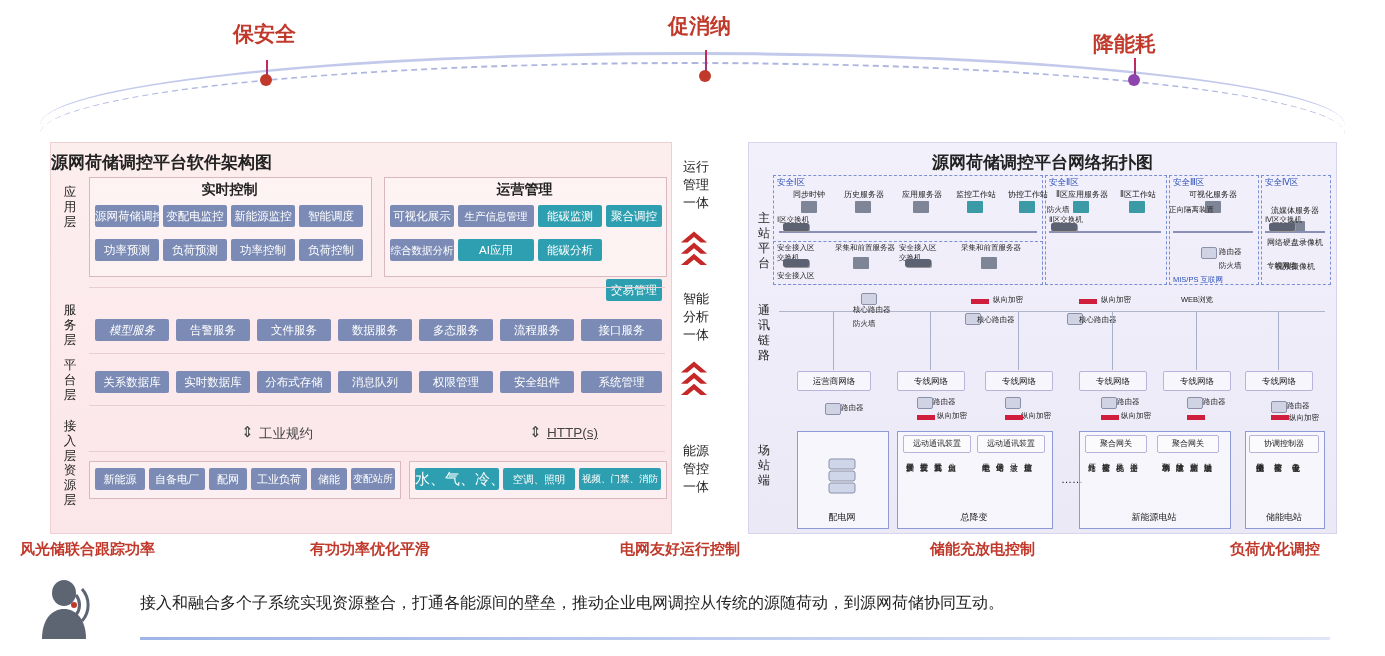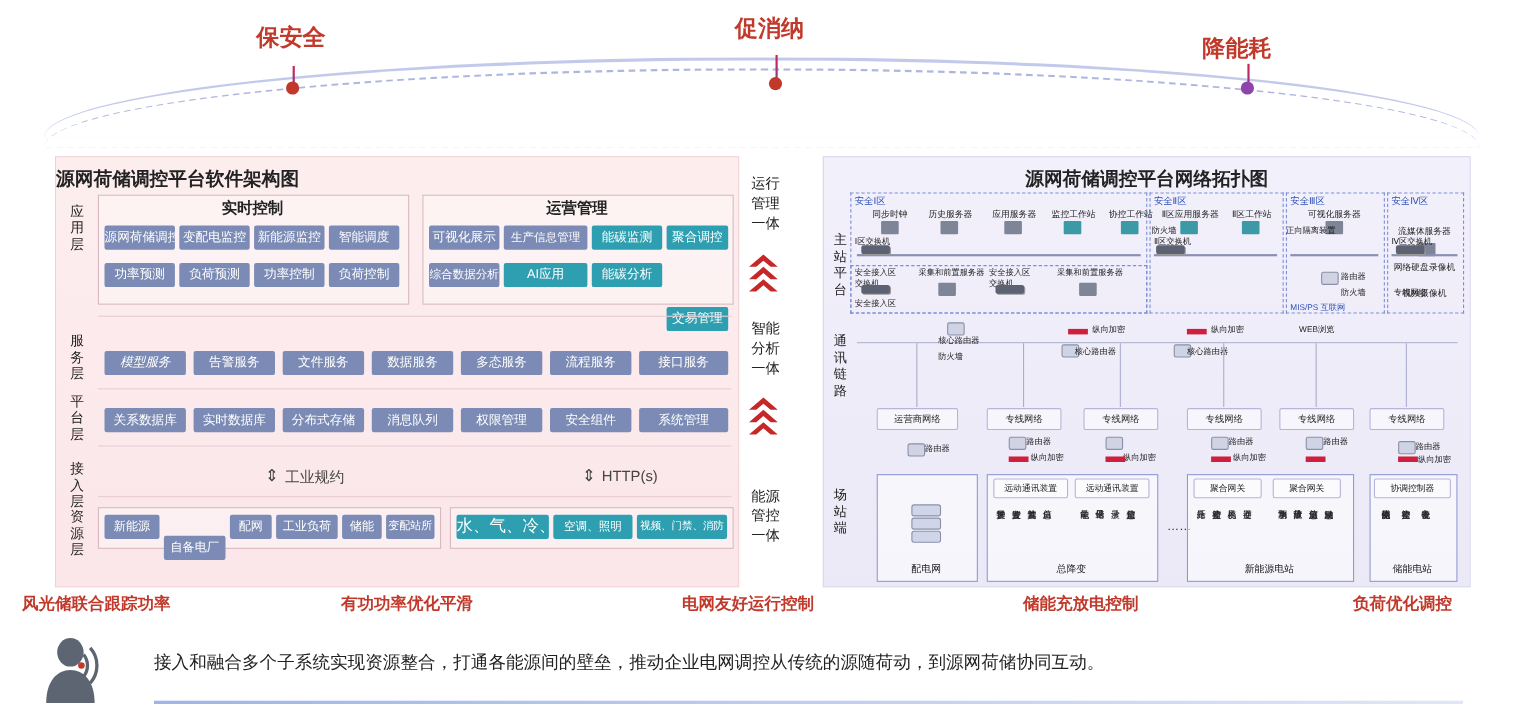--- a/index.html
+++ b/index.html
@@ -135,29 +135,29 @@
     <div class="cell" style="left:287px;top:228px;width:74px;background:#7b8bb5;">消息队列</div>
     <div class="cell" style="left:368px;top:228px;width:74px;background:#7b8bb5;">权限管理</div>
     <div class="cell" style="left:449px;top:228px;width:74px;background:#7b8bb5;">安全组件</div>
     <div class="cell" style="left:530px;top:228px;width:81px;background:#7b8bb5;">系统管理</div>
 
     <div class="sep" style="top:262px;"></div>
 
     <div class="updown" style="left:190px;top:280px;font-size:15px;">⇕</div>
     <div class="updown" style="left:208px;top:282px;font-size:13.5px;">工业规约</div>
     <div class="updown" style="left:478px;top:280px;font-size:15px;">⇕</div>
-    <div class="updown" style="left:496px;top:282px;font-size:13.5px;">HTTP(s)</div>
+    <div class="updown" style="left:496px;top:282px;font-size:13.5px;text-decoration:underline;">HTTP(s)</div>
 
     <div class="sep" style="top:308px;"></div>
 
     <div class="group-box" style="left:38px;top:318px;width:310px;height:36px;"></div>
     <div class="group-box" style="left:358px;top:318px;width:256px;height:36px;"></div>
 
     <div class="cell" style="left:44px;top:325px;width:50px;background:#7b8bb5;font-size:11px;">新能源</div>
-    <div class="cell" style="left:98px;top:325px;width:56px;background:#7b8bb5;font-size:11px;margin-top:19px;">自备电厂</div>
+    <div class="cell" style="left:98px;top:325px;width:56px;background:#7b8bb5;font-size:11px;">自备电厂</div>
     <div class="cell" style="left:158px;top:325px;width:38px;background:#7b8bb5;font-size:11px;">配网</div>
     <div class="cell" style="left:200px;top:325px;width:56px;background:#7b8bb5;font-size:11px;">工业负荷</div>
     <div class="cell" style="left:260px;top:325px;width:36px;background:#7b8bb5;font-size:11px;">储能</div>
     <div class="cell" style="left:300px;top:325px;width:44px;background:#7b8bb5;font-size:10px;">变配站所</div>
 
     <div class="cell" style="left:364px;top:325px;width:84px;background:#2e9fb0;font-size:15px;">水、气、冷、热</div>
     <div class="cell" style="left:452px;top:325px;width:72px;background:#2e9fb0;font-size:10.5px;">空调、照明</div>
     <div class="cell" style="left:528px;top:325px;width:82px;background:#2e9fb0;font-size:9.5px;">视频、门禁、消防</div>
   </div>
 

